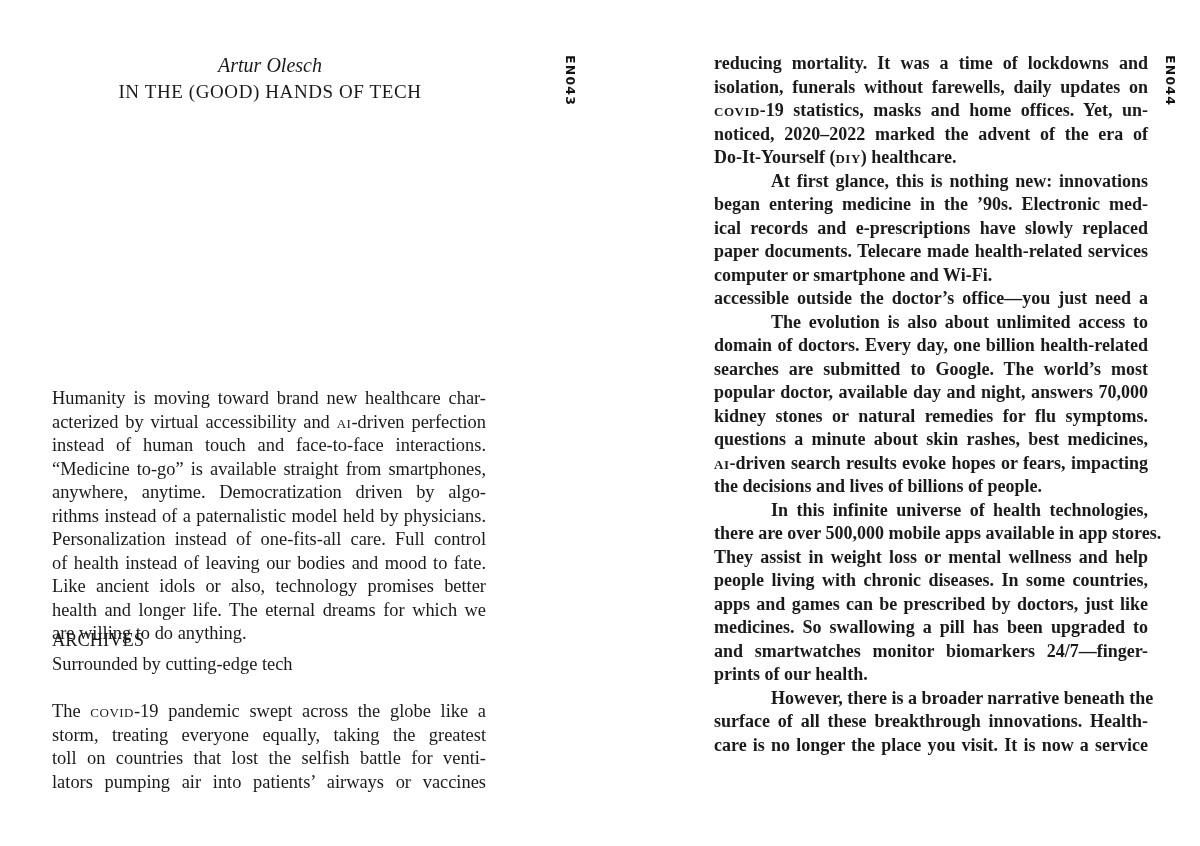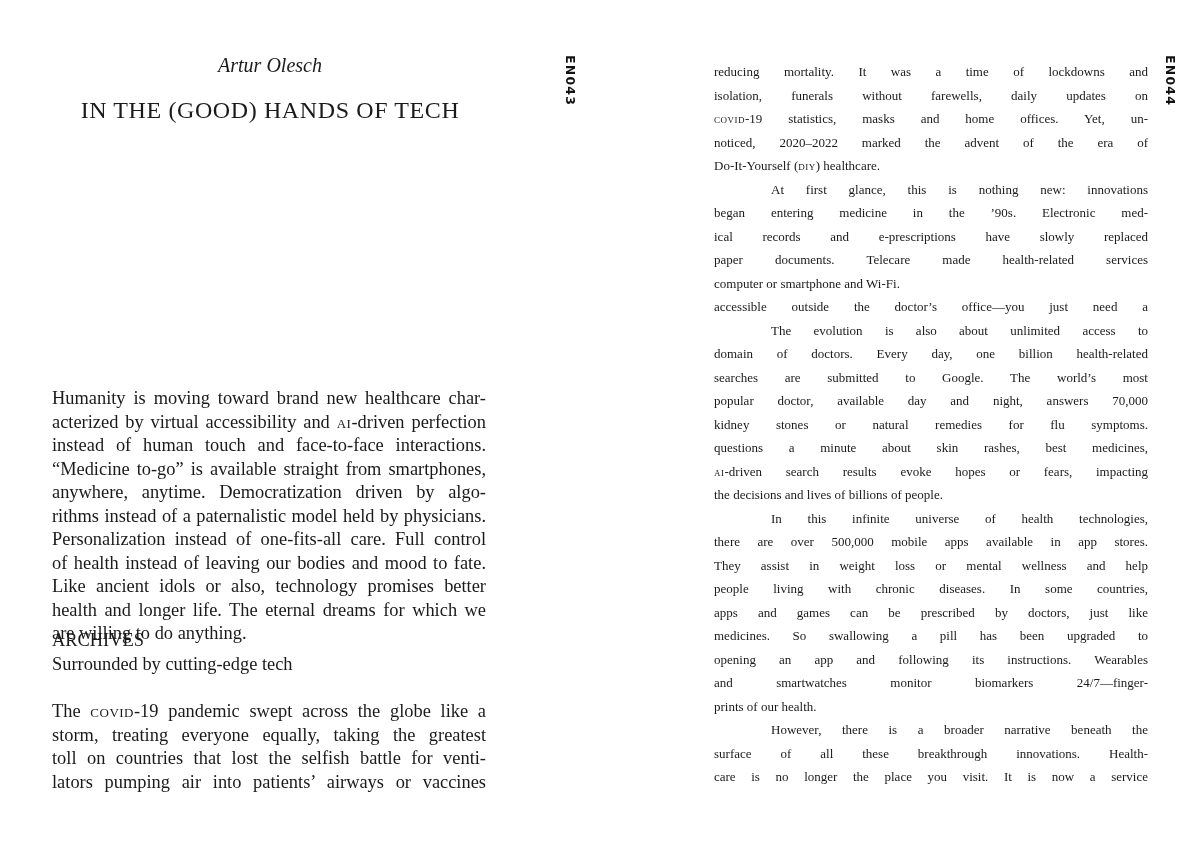--- a/index.html
+++ b/index.html
@@ -4,40 +4,40 @@
 <style>
   html, body { margin:0; padding:0; background:#ffffff; }
   body { width:1200px; height:846px; position:relative; overflow:hidden;
          font-family:"Liberation Serif","DejaVu Serif",serif; color:#1a1a1a; }
   .page { position:absolute; top:0; height:830px; }
   .page-left { left:0; width:600px; }
   .page-right { left:600px; width:600px; }
 
   .author { position:absolute; top:53px; left:0; width:540px; text-align:center;
             font-style:italic; font-size:20px; line-height:24px; }
-  .title { position:absolute; top:96px; left:0; width:540px; text-align:center;
-           font-size:24px; letter-spacing:0.6px; line-height:28px; }
+  .title { position:absolute; top:78px; left:0; width:540px; text-align:center;
+           font-size:19px; letter-spacing:0.6px; line-height:28px; }
 
   .folio { position:absolute; font-family:"DejaVu Sans","Liberation Sans",sans-serif;
            font-weight:bold; font-size:12.5px; letter-spacing:1.2px;
            writing-mode:vertical-rl; line-height:14px; color:#111; }
   .folio-left { left:563px; top:55px; }
   .folio-right { left:563px; top:55px; }
 
   .block { position:absolute; width:434px; font-size:18.4px; }
   .line { display:block; height:23.5px; line-height:23.5px; white-space:nowrap;
           text-align:justify; text-align-last:justify; overflow:visible; }
   .line.last { text-align-last:left; }
   .line.indent { padding-left:57px; }
   .sc { font-variant:small-caps; text-transform:lowercase; letter-spacing:0.5px; }
 
   .left-intro { left:52px; top:351px;margin-top:36px; }
   .left-head  { left:52px; top:629px; }
   .left-body  { left:52px; top:700px; }
-  .right-body { left:714px; top:60px; position:absolute; width:434px; font-size:13px; }
+  .right-body { left:714px; top:52px; position:absolute; width:434px; font-size:18px;font-weight:bold; }
   .right-body .line { height:23.5px; line-height:23.5px; }
 </style>
 </head>
 <body>
 
 <div class="page page-left">
   <div class="author">Artur Olesch</div>
   <div class="title">IN THE (GOOD) HANDS OF TECH</div>
   <div class="folio folio-left">EN043</div>
 
@@ -91,19 +91,18 @@
   <span class="line">kidney stones or natural remedies for flu symptoms.</span>
   <span class="line">questions a minute about skin rashes, best medicines,</span>
   <span class="line"><span class="sc">AI</span>-driven search results evoke hopes or fears, impacting</span>
   <span class="line last">the decisions and lives of billions of people.</span>
   <span class="line indent">In this infinite universe of health technologies,</span>
   <span class="line">there are over 500,000 mobile apps available in app stores.</span>
   <span class="line">They assist in weight loss or mental wellness and help</span>
   <span class="line">people living with chronic diseases. In some countries,</span>
   <span class="line">apps and games can be prescribed by doctors, just like</span>
   <span class="line">medicines. So swallowing a pill has been upgraded to</span>
-  <span class="line">opening an app and following its instructions. Wearables</span>
   <span class="line">and smartwatches monitor biomarkers 24/7—finger-</span>
   <span class="line last">prints of our health.</span>
   <span class="line indent">However, there is a broader narrative beneath the</span>
   <span class="line">surface of all these breakthrough innovations. Health-</span>
   <span class="line">care is no longer the place you visit. It is now a service</span>
 </div>
 
 </body></html>

